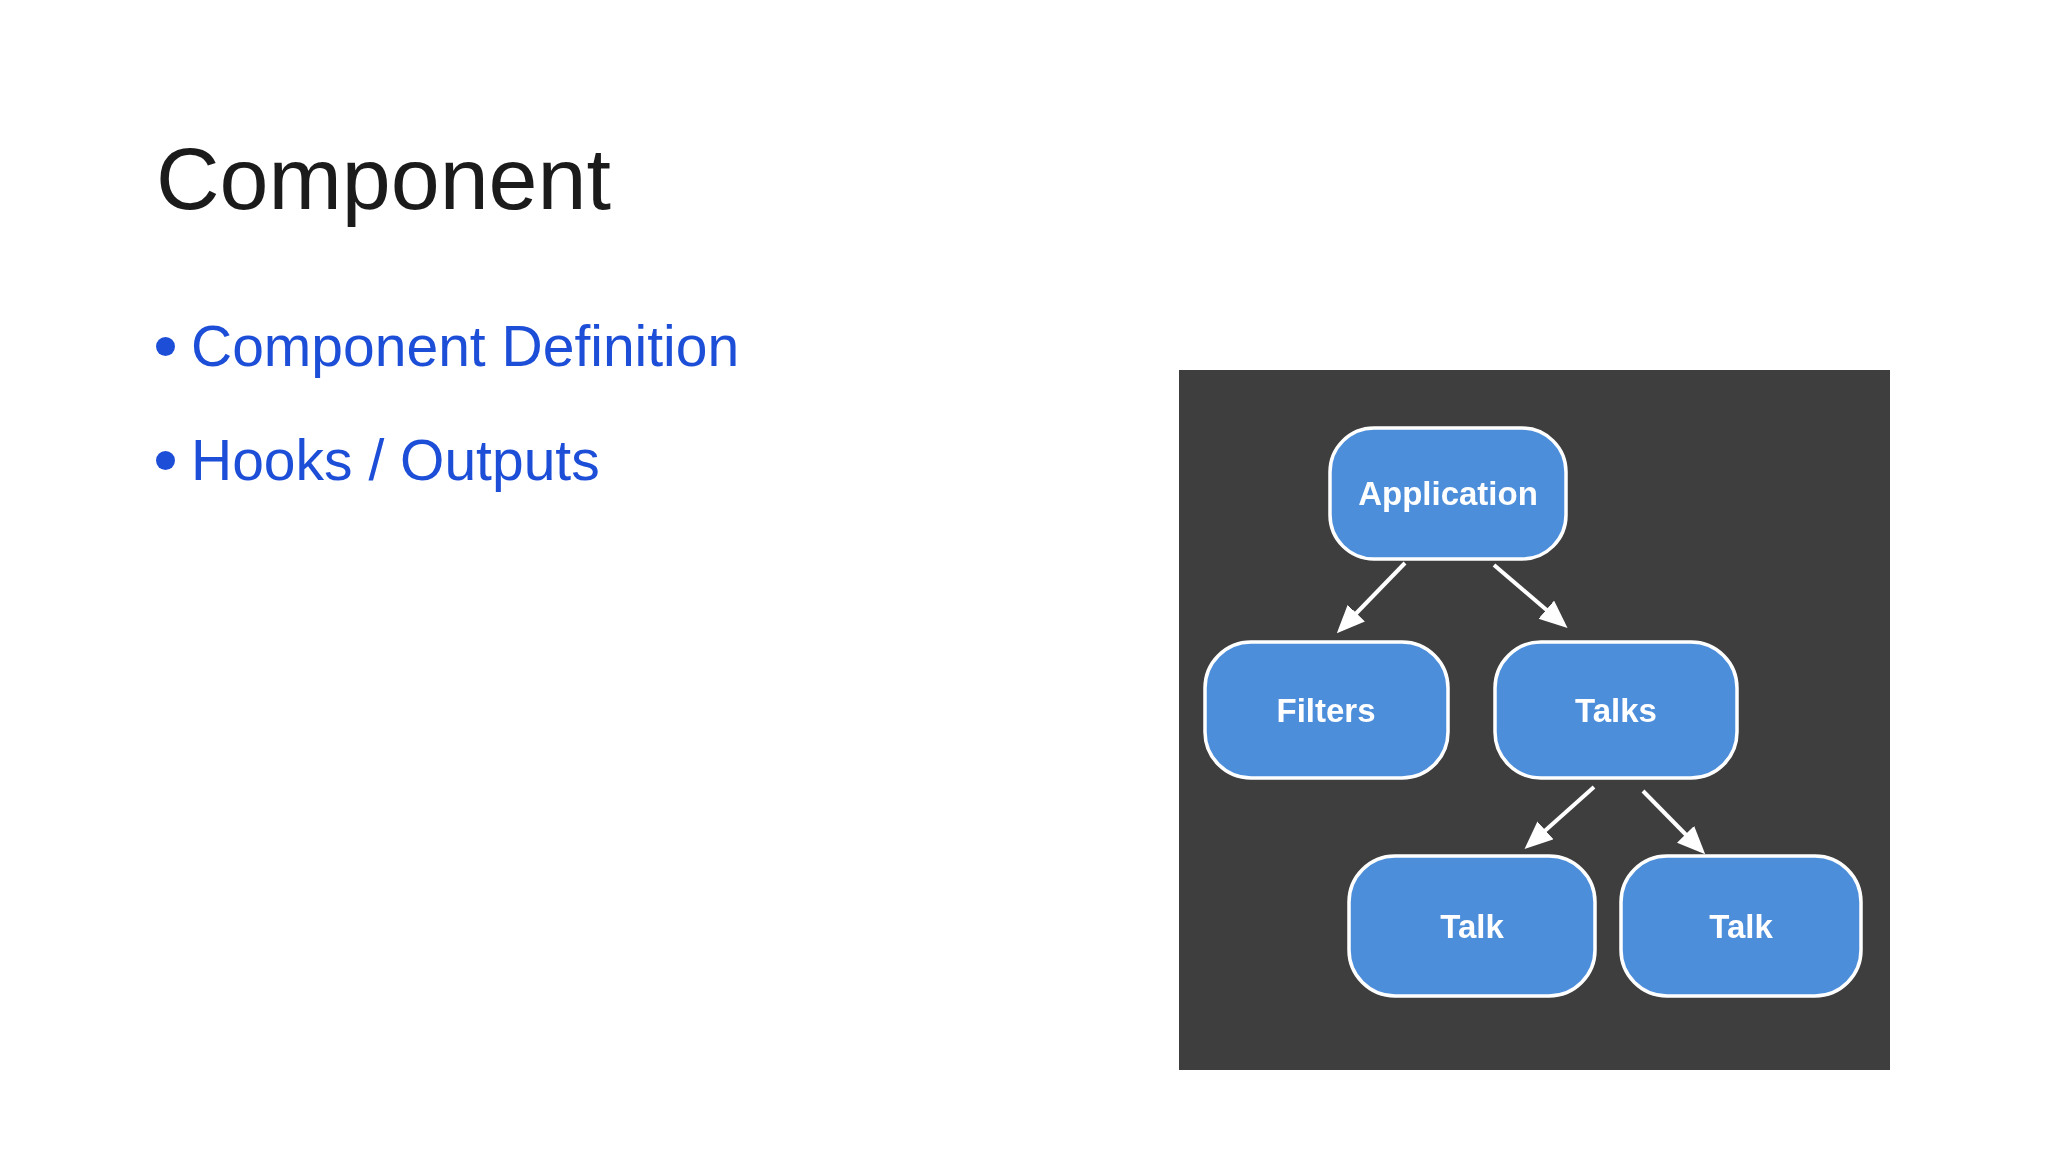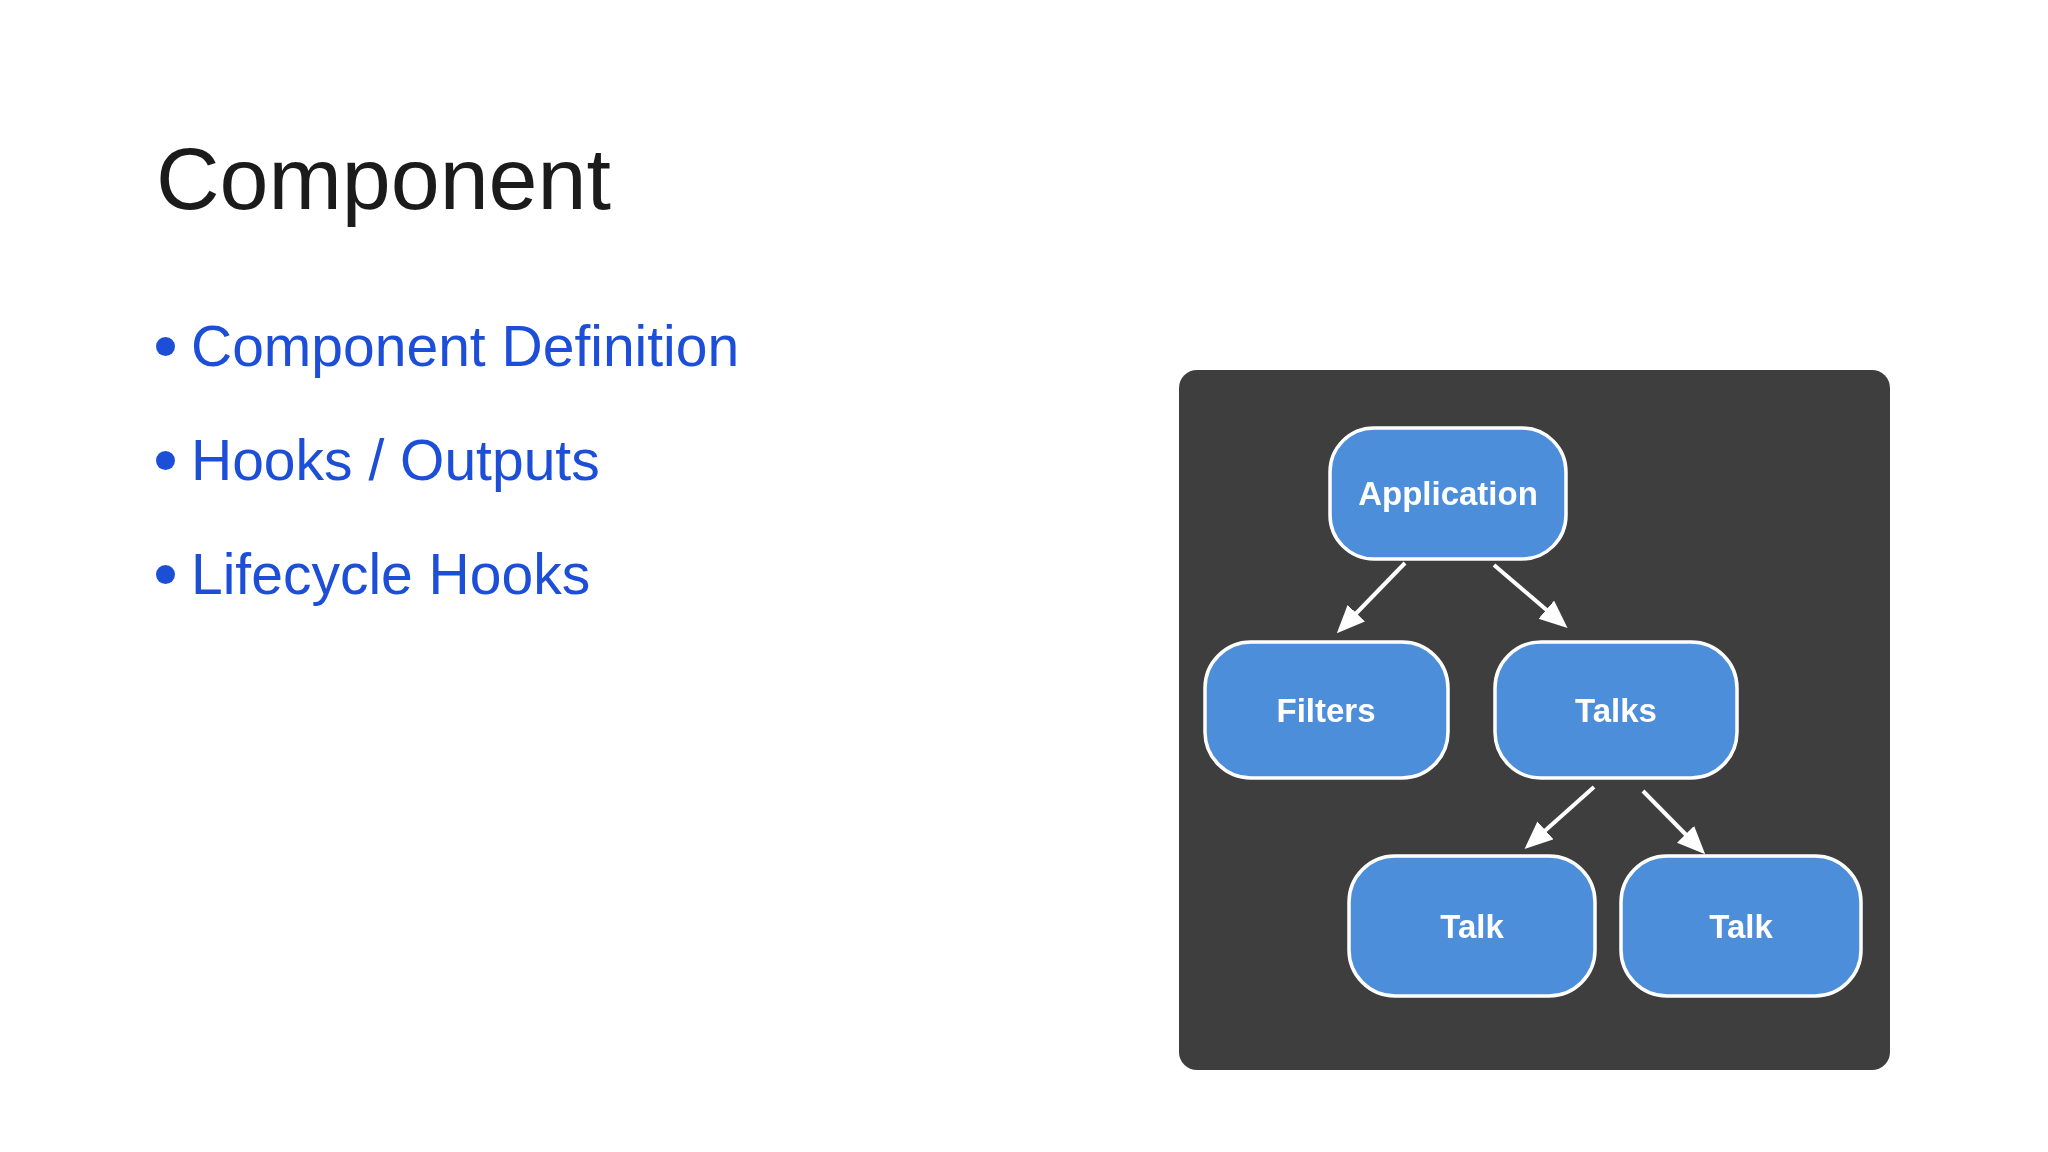--- a/index.html
+++ b/index.html
@@ -56,21 +56,20 @@
   .bullets li.red { color: #c00000; }
 
   
   .diagram-panel {
     position: absolute;
     left: 1179px;
     top: 370px;
     width: 711px;
     height: 700px;
     background: #3e3e3e;
-    border-radius: 18px;
   }
   .diagram-panel svg { display: block; }
   .node-rect {
     fill: #4d8edb;
     stroke: #ffffff;
     stroke-width: 3.5px;
   }
   .node-label {
     fill: #ffffff;
     font-family: "Liberation Sans", sans-serif;
@@ -107,24 +106,20 @@
 
   <ul class="bullets">
     <li>
       <span class="dot"></span>
       <span>Component Definition</span>
     </li>
     <li>
       <span class="dot"></span>
       <span>Hooks / Outputs</span>
     </li>
-    <li>
-      <span class="dot"></span>
-      <span>Lifecycle Hooks</span>
-    </li>
   </ul>
 
   <div class="diagram-panel">
     <svg width="711" height="700" viewBox="0 0 711 700">
       <defs>
         <marker id="arrowhead" markerWidth="7" markerHeight="7" refX="5.5" refY="3" orient="auto">
           <path d="M0,0 L7,3 L0,6 Z" fill="#ffffff"></path>
         </marker>
       </defs>
 

